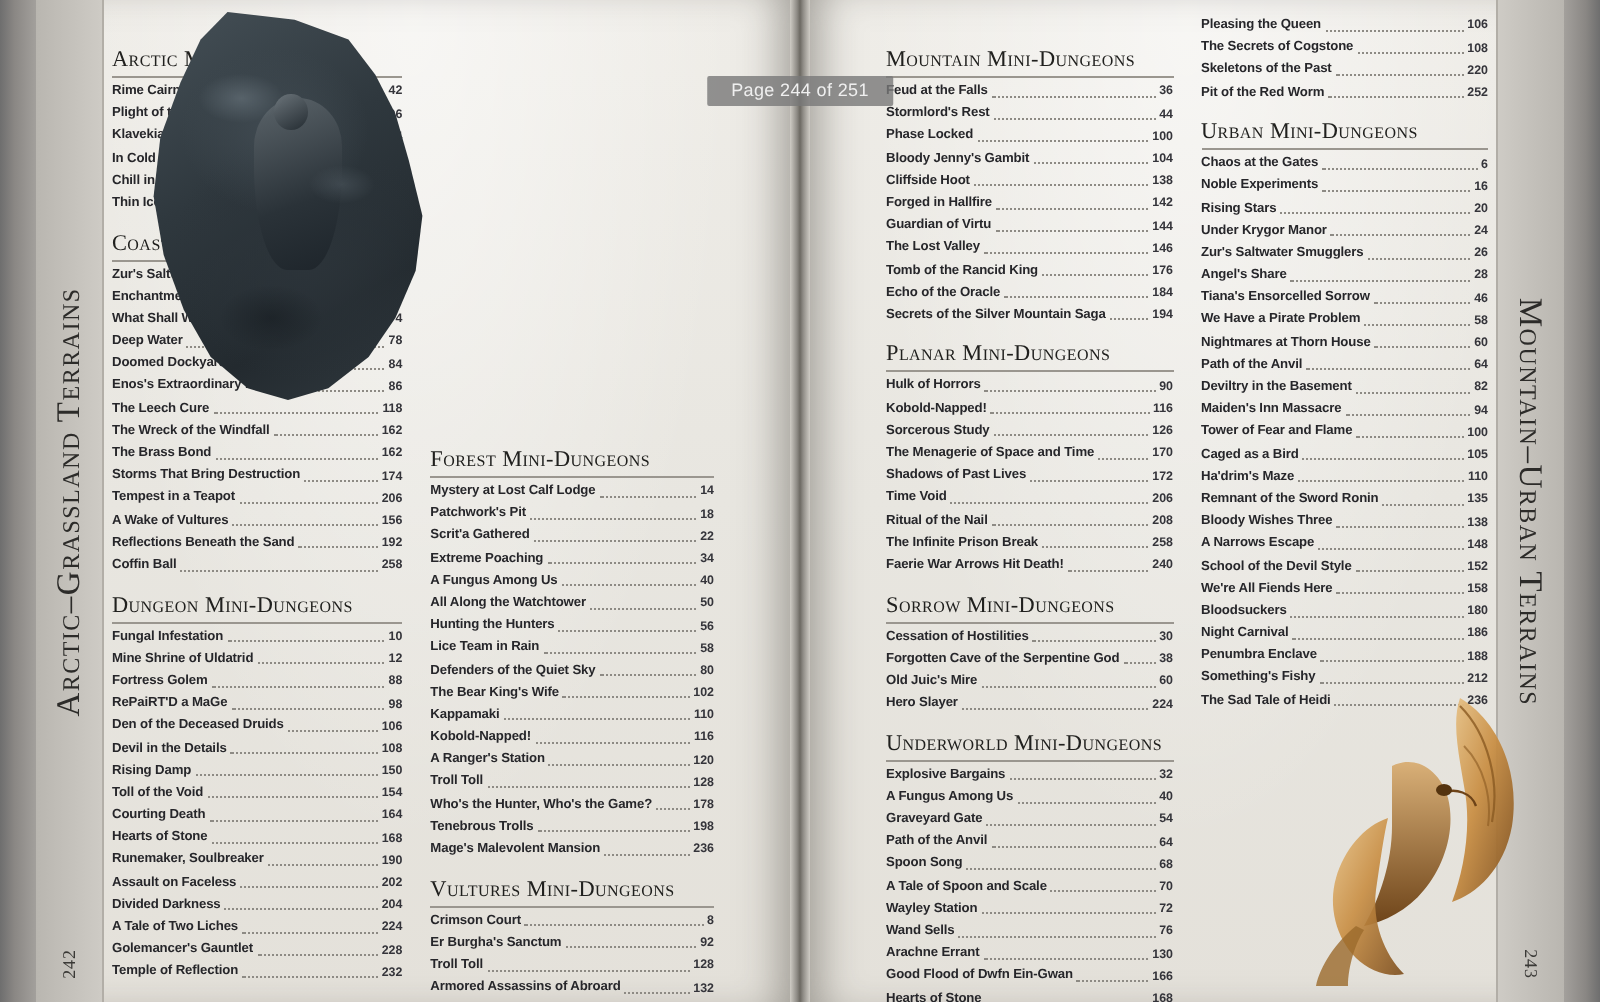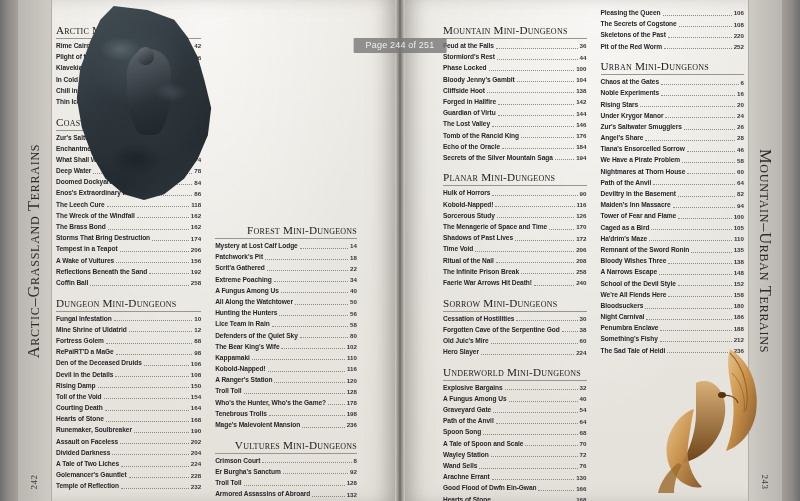--- a/index.html
+++ b/index.html
@@ -337,21 +337,21 @@
             <span class="t">Golemancer's Gauntlet</span>
             <span class="dots"></span>
             <span class="p">228</span>
           </div>
           <div class="entry">
             <span class="t">Temple of Reflection</span>
             <span class="dots"></span>
             <span class="p">232</span>
           </div>
         </div>
-        <div class="col" style="padding-top: 200px; text-align: right;">
+        <div class="col" style="padding-top: 200px;">
           <div class="sec-head">Forest Mini-Dungeons</div>
           <div class="entry">
             <span class="t">Mystery at Lost Calf Lodge</span>
             <span class="dots"></span>
             <span class="p">14</span>
           </div>
           <div class="entry">
             <span class="t">Patchwork's Pit</span>
             <span class="dots"></span>
             <span class="p">18</span>

